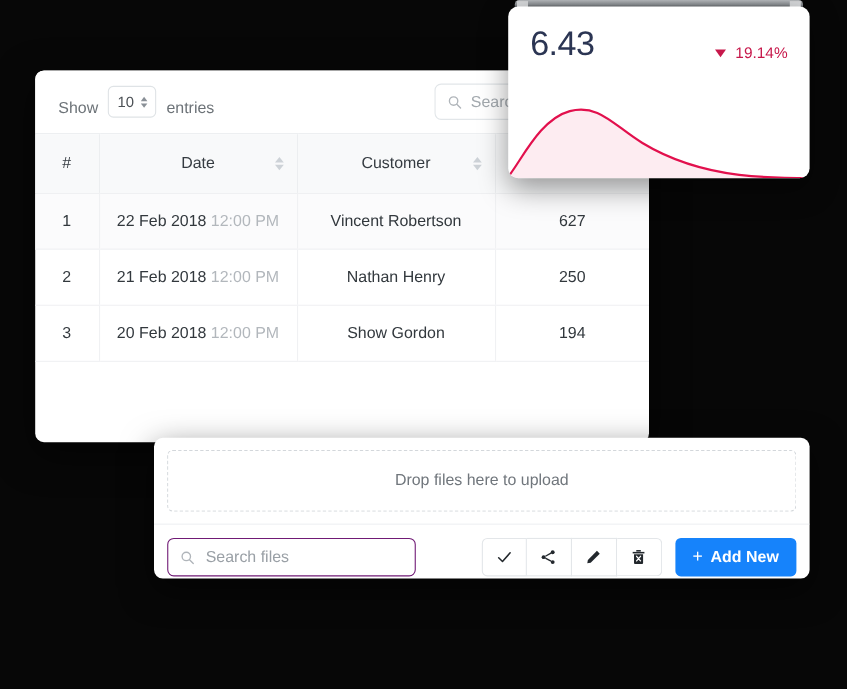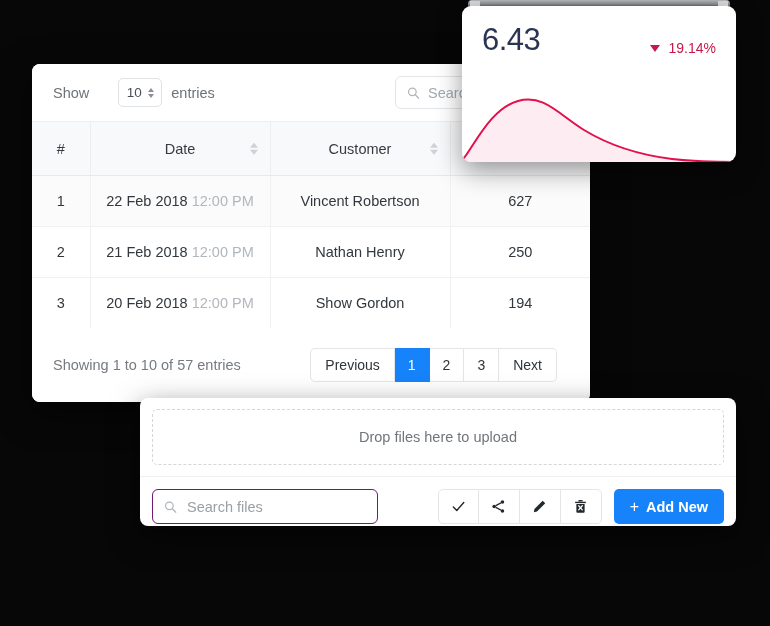--- a/index.html
+++ b/index.html
@@ -33,40 +33,39 @@
     height: 57px;
     display: flex;
     align-items: center;
     justify-content: space-between;
     padding: 0 20px 0 21px;
     background: #ffffff;
   }
 
   .show-entries {
     display: flex;
-    align-items: center;
+    align-items: flex-end;
     gap: 9px;
     font-size: 14.5px;
     color: #6d7378;
   }
 
   .select-box {
     position: relative;
     display: inline-flex;
     align-items: center;
     justify-content: center;
     width: 44px;
     height: 29px;
     border: 1px solid #dfe3e6;
     border-radius: 5px;
     background: #fff;
     font-size: 13.5px;
     color: #4b5055;
     padding-right: 12px;
-    margin-left: 20px;
   }
   .stepper {
     position: absolute;
     right: 7px;
     top: 50%;
     transform: translateY(-50%);
     display: flex;
     flex-direction: column;
     gap: 2px;
   }
@@ -430,30 +429,20 @@
           <td>
             <span>20 Feb 2018</span>
             <span class="t-dim">12:00 PM</span>
           </td>
           <td>Show Gordon</td>
           <td>194</td>
         </tr>
       </tbody>
     </table>
 
-    <div class="table-footer">
-      <div class="showing-text">Showing 1 to 10 of 57 entries</div>
-      <div class="pager">
-        <button>Previous</button>
-        <button class="num active">1</button>
-        <button class="num">2</button>
-        <button class="num">3</button>
-        <button>Next</button>
-      </div>
-    </div>
   </div>
 
   <div class="chart-card">
     <div class="chart-top">
       <div class="kpi-value">6.43</div>
       <div class="kpi-delta">
         <span class="tri"></span>
         <span>19.14%</span>
       </div>
     </div>

